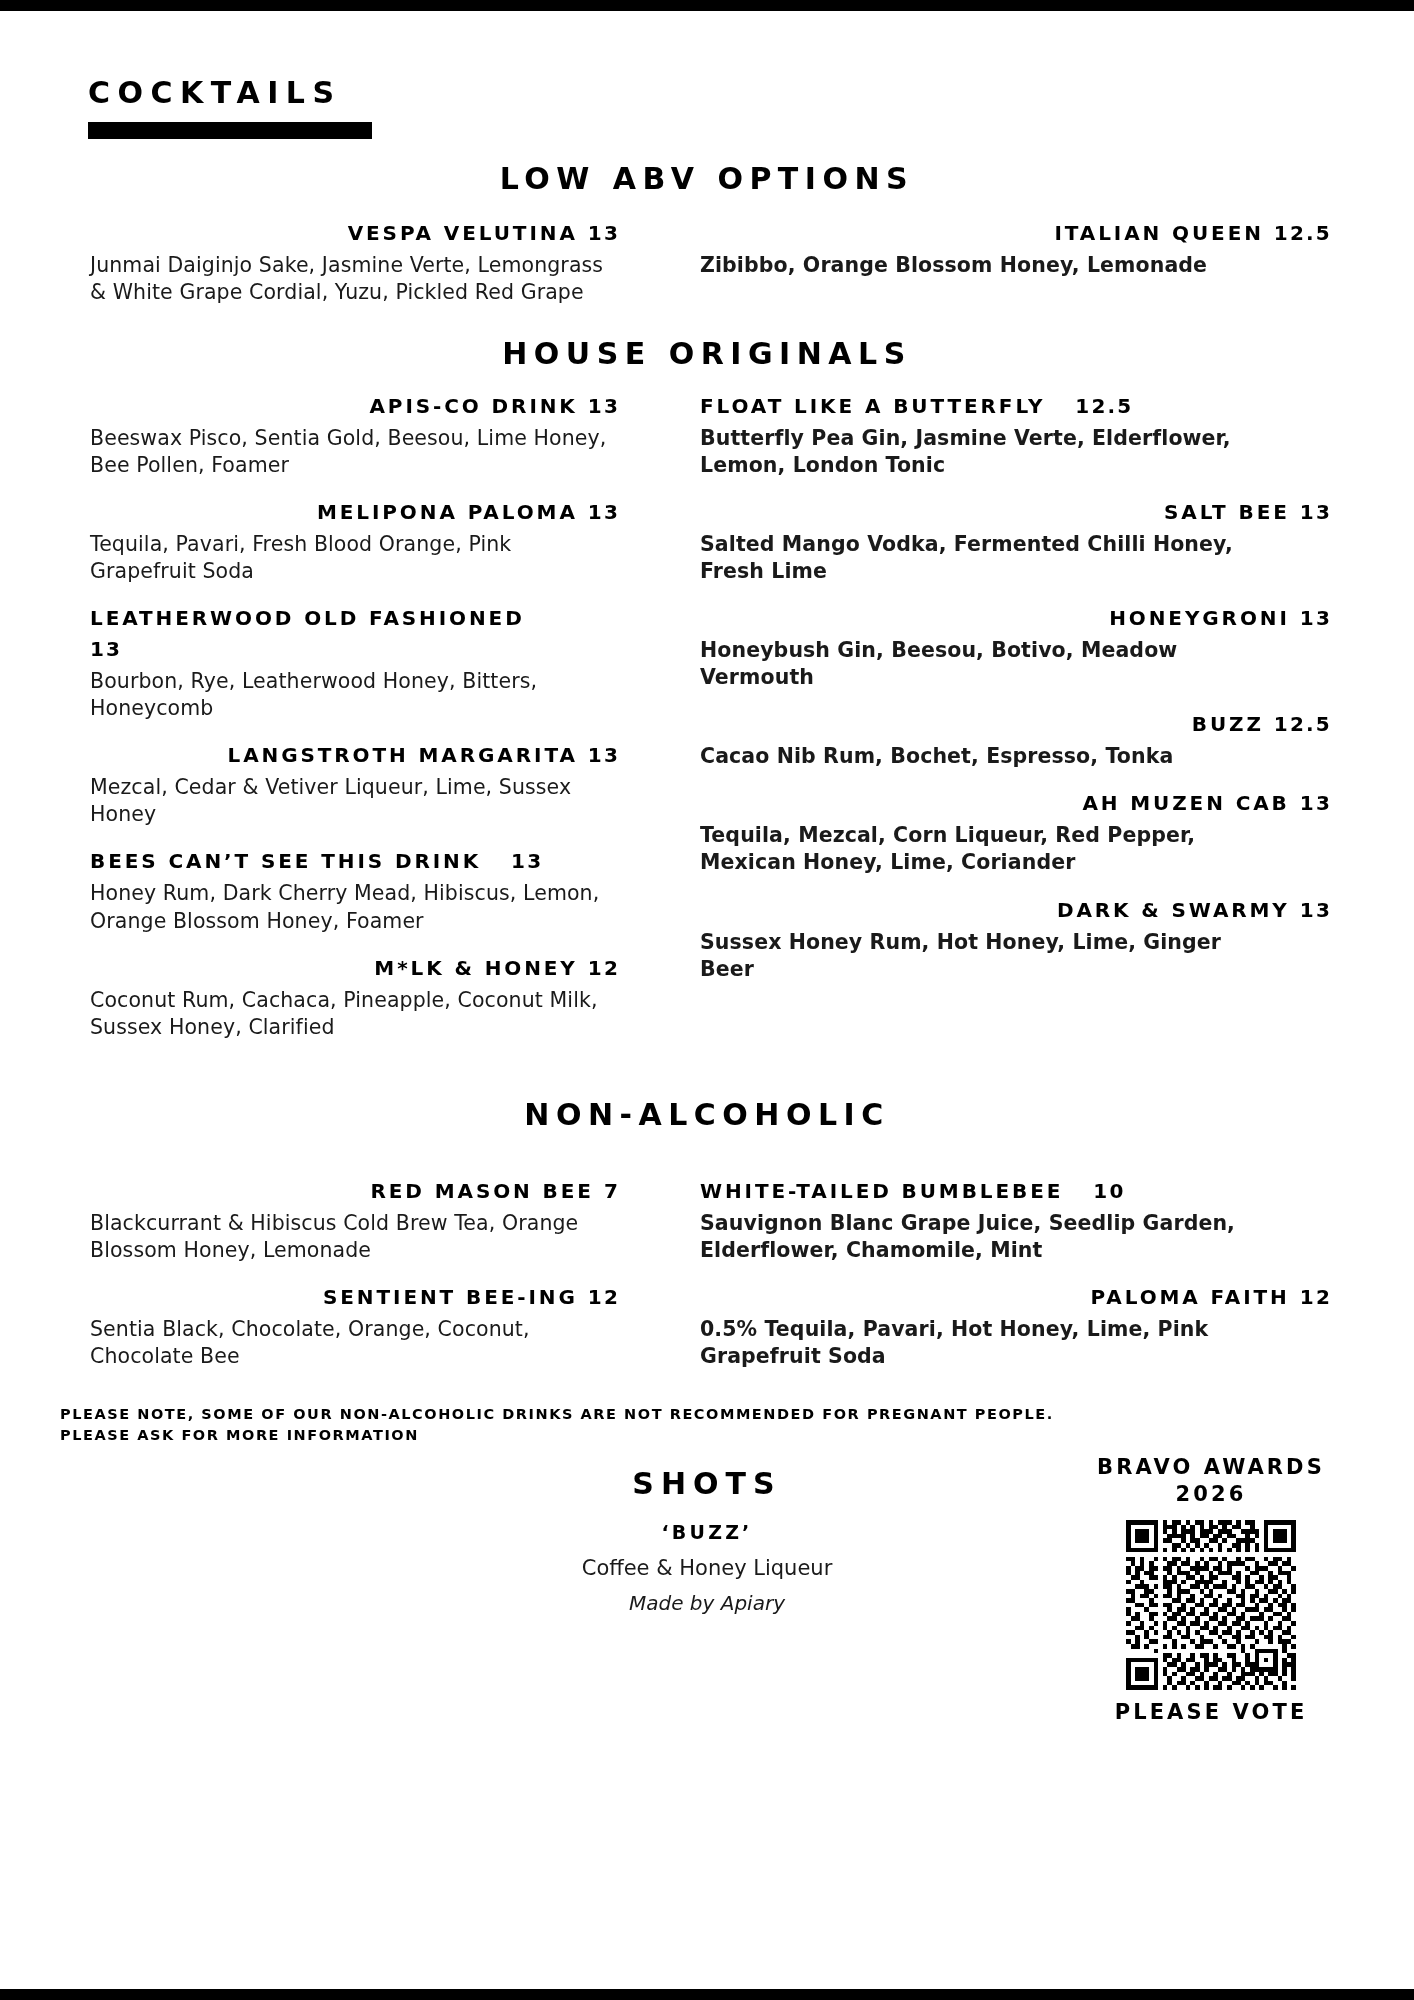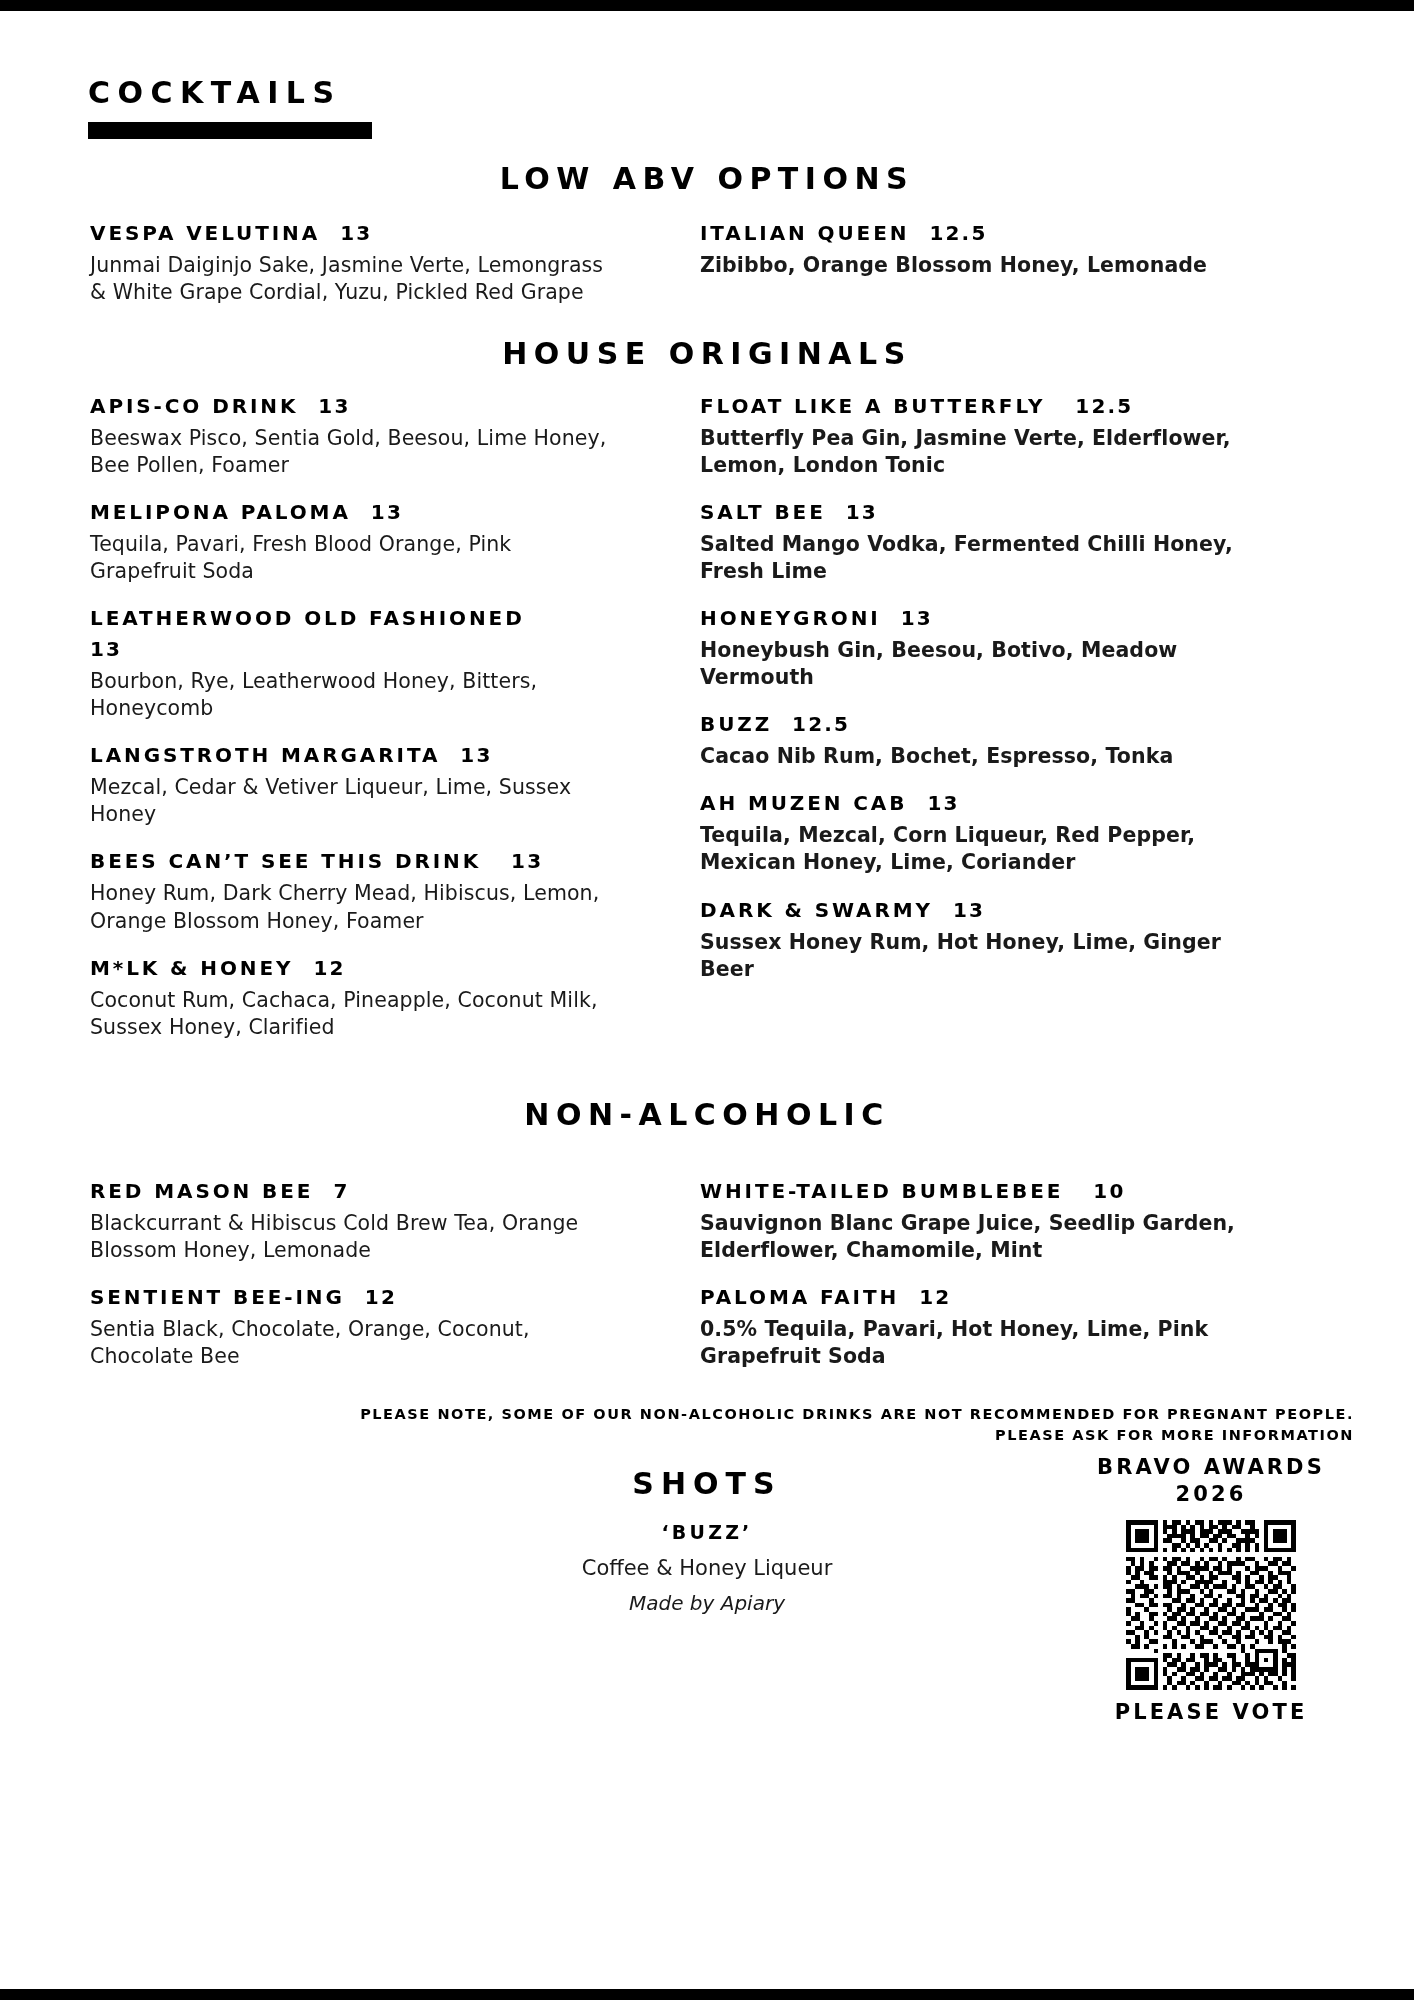--- a/index.html
+++ b/index.html
@@ -85,22 +85,22 @@
   .cols.na     { margin-top: 48px; }
 
   .col { display: block; }
 
   .drink { margin-bottom: 22px; }
   .drink:last-child { margin-bottom: 0; }
 
   .drink-head {
     display: flex;
     align-items: baseline;
-    justify-content: flex-start;
-    gap: 20px;
+    justify-content: flex-end;
+    gap: 10px;
   }
   .drink-name {
     font-size: 20px;
     font-weight: 700;
     letter-spacing: 2.9px;
     line-height: 1.15;
     color: #000;
     white-space: nowrap;
   }
   .drink-price {
@@ -124,21 +124,21 @@
   .col-right .drink-desc { max-width: 540px; font-weight: bold; }
 
   
   .drink-head.tight { justify-content: flex-start; gap: 8px; flex-direction: column; }
   .drink-head.tight .drink-name { flex: 0 0 auto; }
   .drink-head.gap-med { justify-content: flex-start; gap: 30px; }
 
   
   .footnote {
     margin-top: 34px;
-    text-align: right;
+    text-align: left;
     padding: 0 60px;
     font-size: 14.5px;
     font-weight: 700;
     letter-spacing: 1.55px;
     line-height: 1.45;
     color: #000;
   }
 
   
   .bottom {

